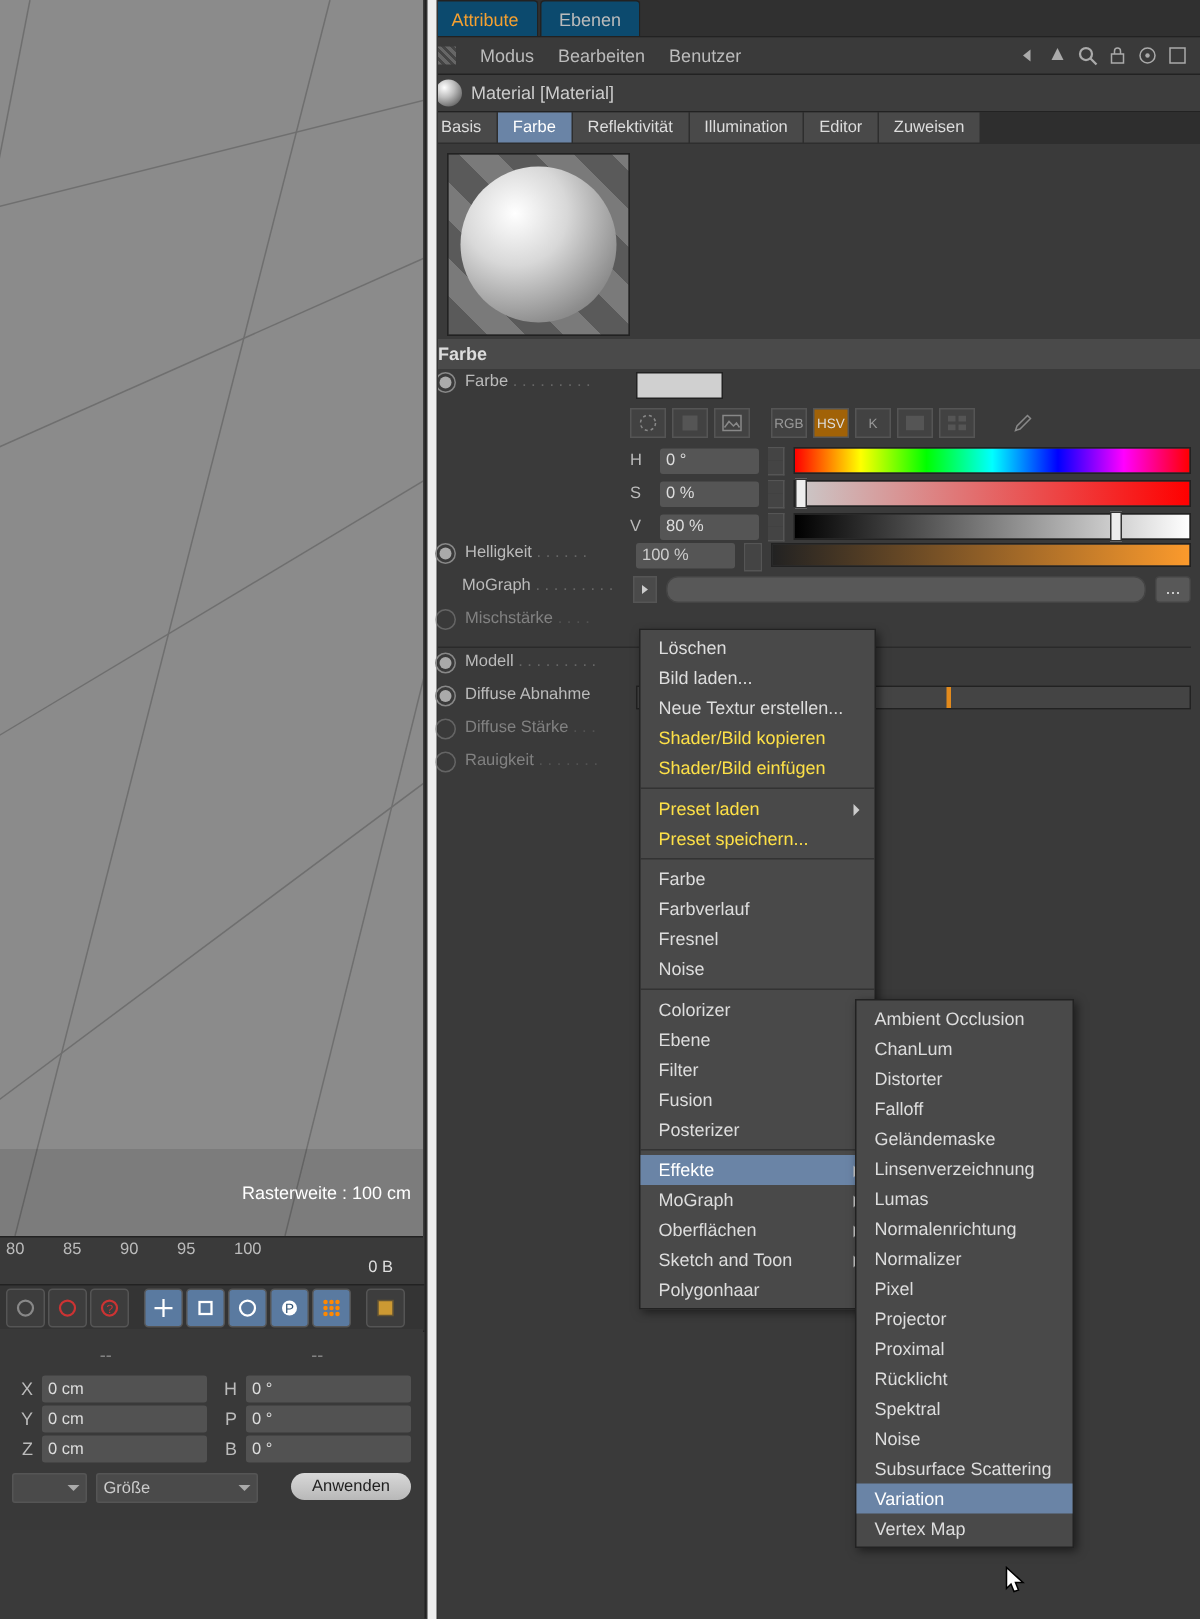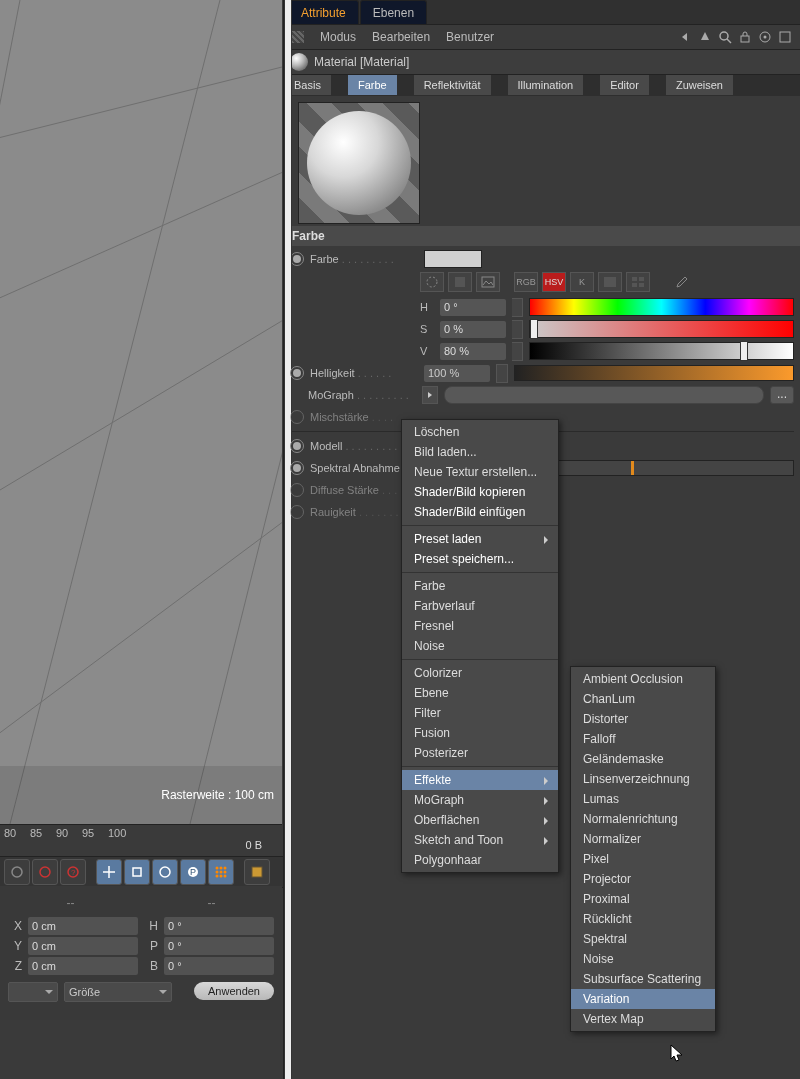--- a/index.html
+++ b/index.html
@@ -1,81 +1,81 @@
 <!DOCTYPE html>
 <html><head>
 <meta charset="utf-8">
 <style>
   html,body{margin:0;padding:0;width:800px;height:1079px;background:#3a3a3a;font-family:Arial,Helvetica,sans-serif;font-size:12px;color:#ccc;overflow:hidden;-webkit-font-smoothing:antialiased}
   .viewport{position:absolute;left:0;top:0;width:282px;height:824px;background:#8b8b8b;overflow:hidden}
   .viewport svg{position:absolute;top:0;left:0}
   .raster{position:absolute;left:0;bottom:0;width:100%;text-align:right;padding:22px 8px;box-sizing:border-box;color:#fff;font-size:12px;background:rgba(0,0,0,.1)}
   .timeline{position:absolute;left:0;top:824px;width:282px;height:32px;background:#3a3a3a;border-top:1px solid #222}
   .timeline .ticks{display:flex;padding:2px 0 0 4px;color:#bbb;font-size:11px}
-  .timeline .ticks span{width:26px}
+  .timeline .ticks span{width:38px}
   .timeline .frame{text-align:right;padding-right:20px;color:#ddd;font-size:11px}
   .toolbar{position:absolute;left:0;top:856px;width:282px;height:30px;background:#343434;border-top:1px solid #222;border-bottom:1px solid #222;display:flex;align-items:center;padding:0 4px;gap:2px}
   .tool-btn{width:24px;height:24px;border:1px solid #555;border-radius:3px;background:#3d3d3d;display:flex;align-items:center;justify-content:center}
   .tool-btn.active{background:#5a7aa0}
   .tool-btn.sep{border:none;background:none;width:6px}
   .coords{position:absolute;left:0;top:886px;width:282px;height:130px;background:#393939;padding:4px 0 0 0}
   .coords .dash{display:flex;justify-content:space-around;color:#888;margin:6px 0}
   .coords .row{display:flex;padding:1px 8px;gap:6px;align-items:center}
   .coords .row .lbl{width:14px;text-align:right;color:#bbb}
   .coords .row .fld{flex:1;height:18px;background:#525252;border-radius:2px;padding:0 4px;line-height:18px;color:#ddd;font-size:11px}
   .coords .bottom{display:flex;gap:6px;padding:6px 8px 0 8px}
   .coords .dd{height:18px;background:#4a4a4a;border:1px solid #555;border-radius:2px;padding:0 14px 0 4px;line-height:18px;font-size:11px;position:relative}
   .coords .dd:after{content:"";position:absolute;right:4px;top:7px;border:4px solid transparent;border-top-color:#aaa}
   .coords .btn{height:18px;background:linear-gradient(#d8d8d8,#b8b8b8);color:#222;border-radius:9px;padding:0 14px;line-height:18px;font-size:11px}
   .panel{position:absolute;left:283px;top:0;right:0;height:1079px;background:#3a3a3a;border-left:1px solid #222}
   .tabs{height:24px;display:flex;align-items:flex-end;background:#303030;padding-left:4px;border-bottom:1px solid #222}
-  .tab{padding:5px 12px 4px;font-size:12px;color:#bbb;border:1px solid #222;border-bottom:none;margin-right:1px;background:#0f172a;border-radius:3px 3px 0 0}
+  .tab{padding:5px 12px 4px;font-size:12px;color:#bbb;border:1px solid #222;border-bottom:none;margin-right:1px;background:#0c4a6e;border-radius:3px 3px 0 0}
   .tab.active{color:#f5a030}
   .menubar{height:24px;background:#3a3a3a;display:flex;align-items:center;padding:0 8px;gap:16px;color:#bbb;border-bottom:1px solid #222}
   .menubar .right{margin-left:auto;display:flex;gap:6px;align-items:center}
   .menubar .ico{width:14px;height:14px;color:#aaa}
   .obj{height:24px;display:flex;align-items:center;padding:0 6px;background:#3d3d3d;border-bottom:1px solid #222;gap:6px}
   .obj .sphere{width:18px;height:18px;border-radius:50%;background:radial-gradient(circle at 35% 30%,#fff,#bbb 40%,#666 80%)}
-  .channels{display:flex;gap:17px;padding:0 0 1px 0;background:#2e2e2e}
+  .channels{display:flex;gap:1px;padding:0 0 1px 0;background:#2e2e2e}
   .ch{height:20px;line-height:20px;padding:0 10px;background:#494949;color:#ddd;font-size:11px}
   .ch.active{background:#6a84a6;color:#fff}
   .preview{padding:6px 6px 2px 14px}
   .preview .swatch{width:120px;height:120px;background:repeating-linear-gradient(45deg,#5a5a5a 0 18px,#7a7a7a 18px 36px);position:relative;border:1px solid #222}
   .preview .swatch:before{content:"";position:absolute;inset:8px;border-radius:50%;background:radial-gradient(circle at 35% 30%,#fff,#d8d8d8 35%,#8e8e8e 75%,#6a6a6a)}
   .section-head{background:#4a4a4a;color:#ddd;font-weight:bold;padding:3px 8px;font-size:12px}
   .props{padding:2px 6px 2px 6px}
-  .prow{display:flex;align-items:center;height:22px;gap:6px}
+  .prow{display:flex;height:22px;gap:6px}
   .prow .radio{width:12px;height:12px;border-radius:50%;border:1px solid #888;position:relative;flex:none}
   .prow .radio.on:after{content:"";position:absolute;inset:2px;border-radius:50%;background:#aaa}
   .prow .nm{width:108px;color:#bbb;font-size:11px;overflow:hidden;white-space:nowrap}
   .prow .nm .dots{color:#666}
   .cswatch{width:56px;height:16px;background:#d0d0d0;border:1px solid #222}
   .iconrow{display:flex;gap:4px;padding:2px 0 4px 130px}
   .mini{width:22px;height:18px;border:1px solid #555;background:#424242;display:flex;align-items:center;justify-content:center;font-size:9px;color:#999}
-  .mini.selected{background:#b91c1c;color:#ddd}
+  .mini.selected{background:#a16207;color:#ddd}
   .hsv-row{display:flex;align-items:center;height:22px;gap:6px;padding-left:130px}
   .hsv-row .lab{width:14px;color:#bbb;font-size:11px}
   .hsv-row .val{width:58px;height:17px;background:#555;border-radius:2px;padding:0 4px;line-height:17px;font-size:11px;color:#ddd;position:relative}
   .hsv-row .spin{width:10px;height:17px;display:flex;flex-direction:column;border:1px solid #555;border-left:none}
   .hsv-row .spin div{flex:1;background:#444}
   .grad{flex:1;height:16px;border:1px solid #222}
   .g-hue{background:linear-gradient(90deg,red,#ff0,#0f0,#0ff,#00f,#f0f,red)}
   .g-sat{background:linear-gradient(90deg,#cacaca,#ff0000);position:relative}
   .g-val{background:linear-gradient(90deg,#000,#fff);position:relative}
   .handle{position:absolute;top:-2px;bottom:-2px;width:6px;background:#eee;border:1px solid #333}
   .brightness-bar{flex:1;height:14px;background:linear-gradient(90deg,#222,#fb9a2c);border:1px solid #222}
   .tex-arrow{width:14px;height:16px;background:#4a4a4a;border:1px solid #555;display:flex;align-items:center;justify-content:center}
   .tex-slot{flex:1;height:16px;background:#585858;border-radius:8px;border:1px solid #444}
   .tex-more{width:22px;height:16px;background:#585858;border:1px solid #444;border-radius:3px;text-align:center;line-height:14px;color:#ddd}
   .diffbar{flex:1;height:14px;background:#444;border:1px solid #222;position:relative}
   .diffbar .mark{position:absolute;top:0;bottom:0;width:3px;background:#e28a1c}
   
   .menu{position:absolute;background:#494949;border:1px solid #222;box-shadow:2px 2px 6px rgba(0,0,0,.5);padding:2px 0;font-size:12px}
   .menu .mi{padding:3px 24px 3px 12px;color:#ddd;white-space:nowrap;position:relative}
-  .menu .mi.disabled{color:#ffffff}
+  .menu .mi.disabled{color:#fde047}
   .menu .mi.hl{background:#6a84a6;color:#fff}
   .menu .mi.sub:after{content:"";position:absolute;right:6px;top:7px;border:4px solid transparent;border-left-color:#ccc}
   .menu hr{border:none;border-top:1px solid #333;margin:3px 0}
   .cursor{position:absolute;width:14px;height:20px;pointer-events:none}
 </style>
 </head>
 <body>
 
 <div class="viewport">
   <svg width="282" height="824">
@@ -351,37 +351,37 @@
       <span class="radio"></span>
       <span class="nm"><span>Mischstärke</span> <span class="dots">. . . .</span></span>
     </div>
     <div style="height:1px;background:#2a2a2a;margin:3px 0"></div>
     <div class="prow">
       <span class="radio on"></span>
       <span class="nm"><span>Modell</span> <span class="dots">. . . . . . . . .</span></span>
     </div>
     <div class="prow">
       <span class="radio on"></span>
-      <span class="nm">Spektral Abnahme</span>
+      <span class="nm">Diffuse Abnahme</span>
       <div class="diffbar">
           <div class="mark" style="left:56%"></div>
         </div>
     </div>
     <div class="prow" style="opacity:.55">
       <span class="radio"></span>
       <span class="nm"><span>Diffuse Stärke</span> <span class="dots">. . .</span></span>
     </div>
     <div class="prow" style="opacity:.55">
       <span class="radio"></span>
       <span class="nm"><span>Rauigkeit</span> <span class="dots">. . . . . . .</span></span>
     </div>
   </div>
 </div>
 
-<div class="menu" id="menu1" style="left:401px;top:419px;width:156px">
+<div class="menu" id="menu1" style="left:426px;top:419px;width:156px">
     <div class="mi">Löschen</div>
     <div class="mi">Bild laden...</div>
     <div class="mi">Neue Textur erstellen...</div>
     <div class="mi disabled">Shader/Bild kopieren</div>
     <div class="mi disabled">Shader/Bild einfügen</div>
     <hr>
     <div class="mi disabled sub">Preset laden</div>
     <div class="mi disabled">Preset speichern...</div>
     <hr>
     <div class="mi">Farbe</div>

